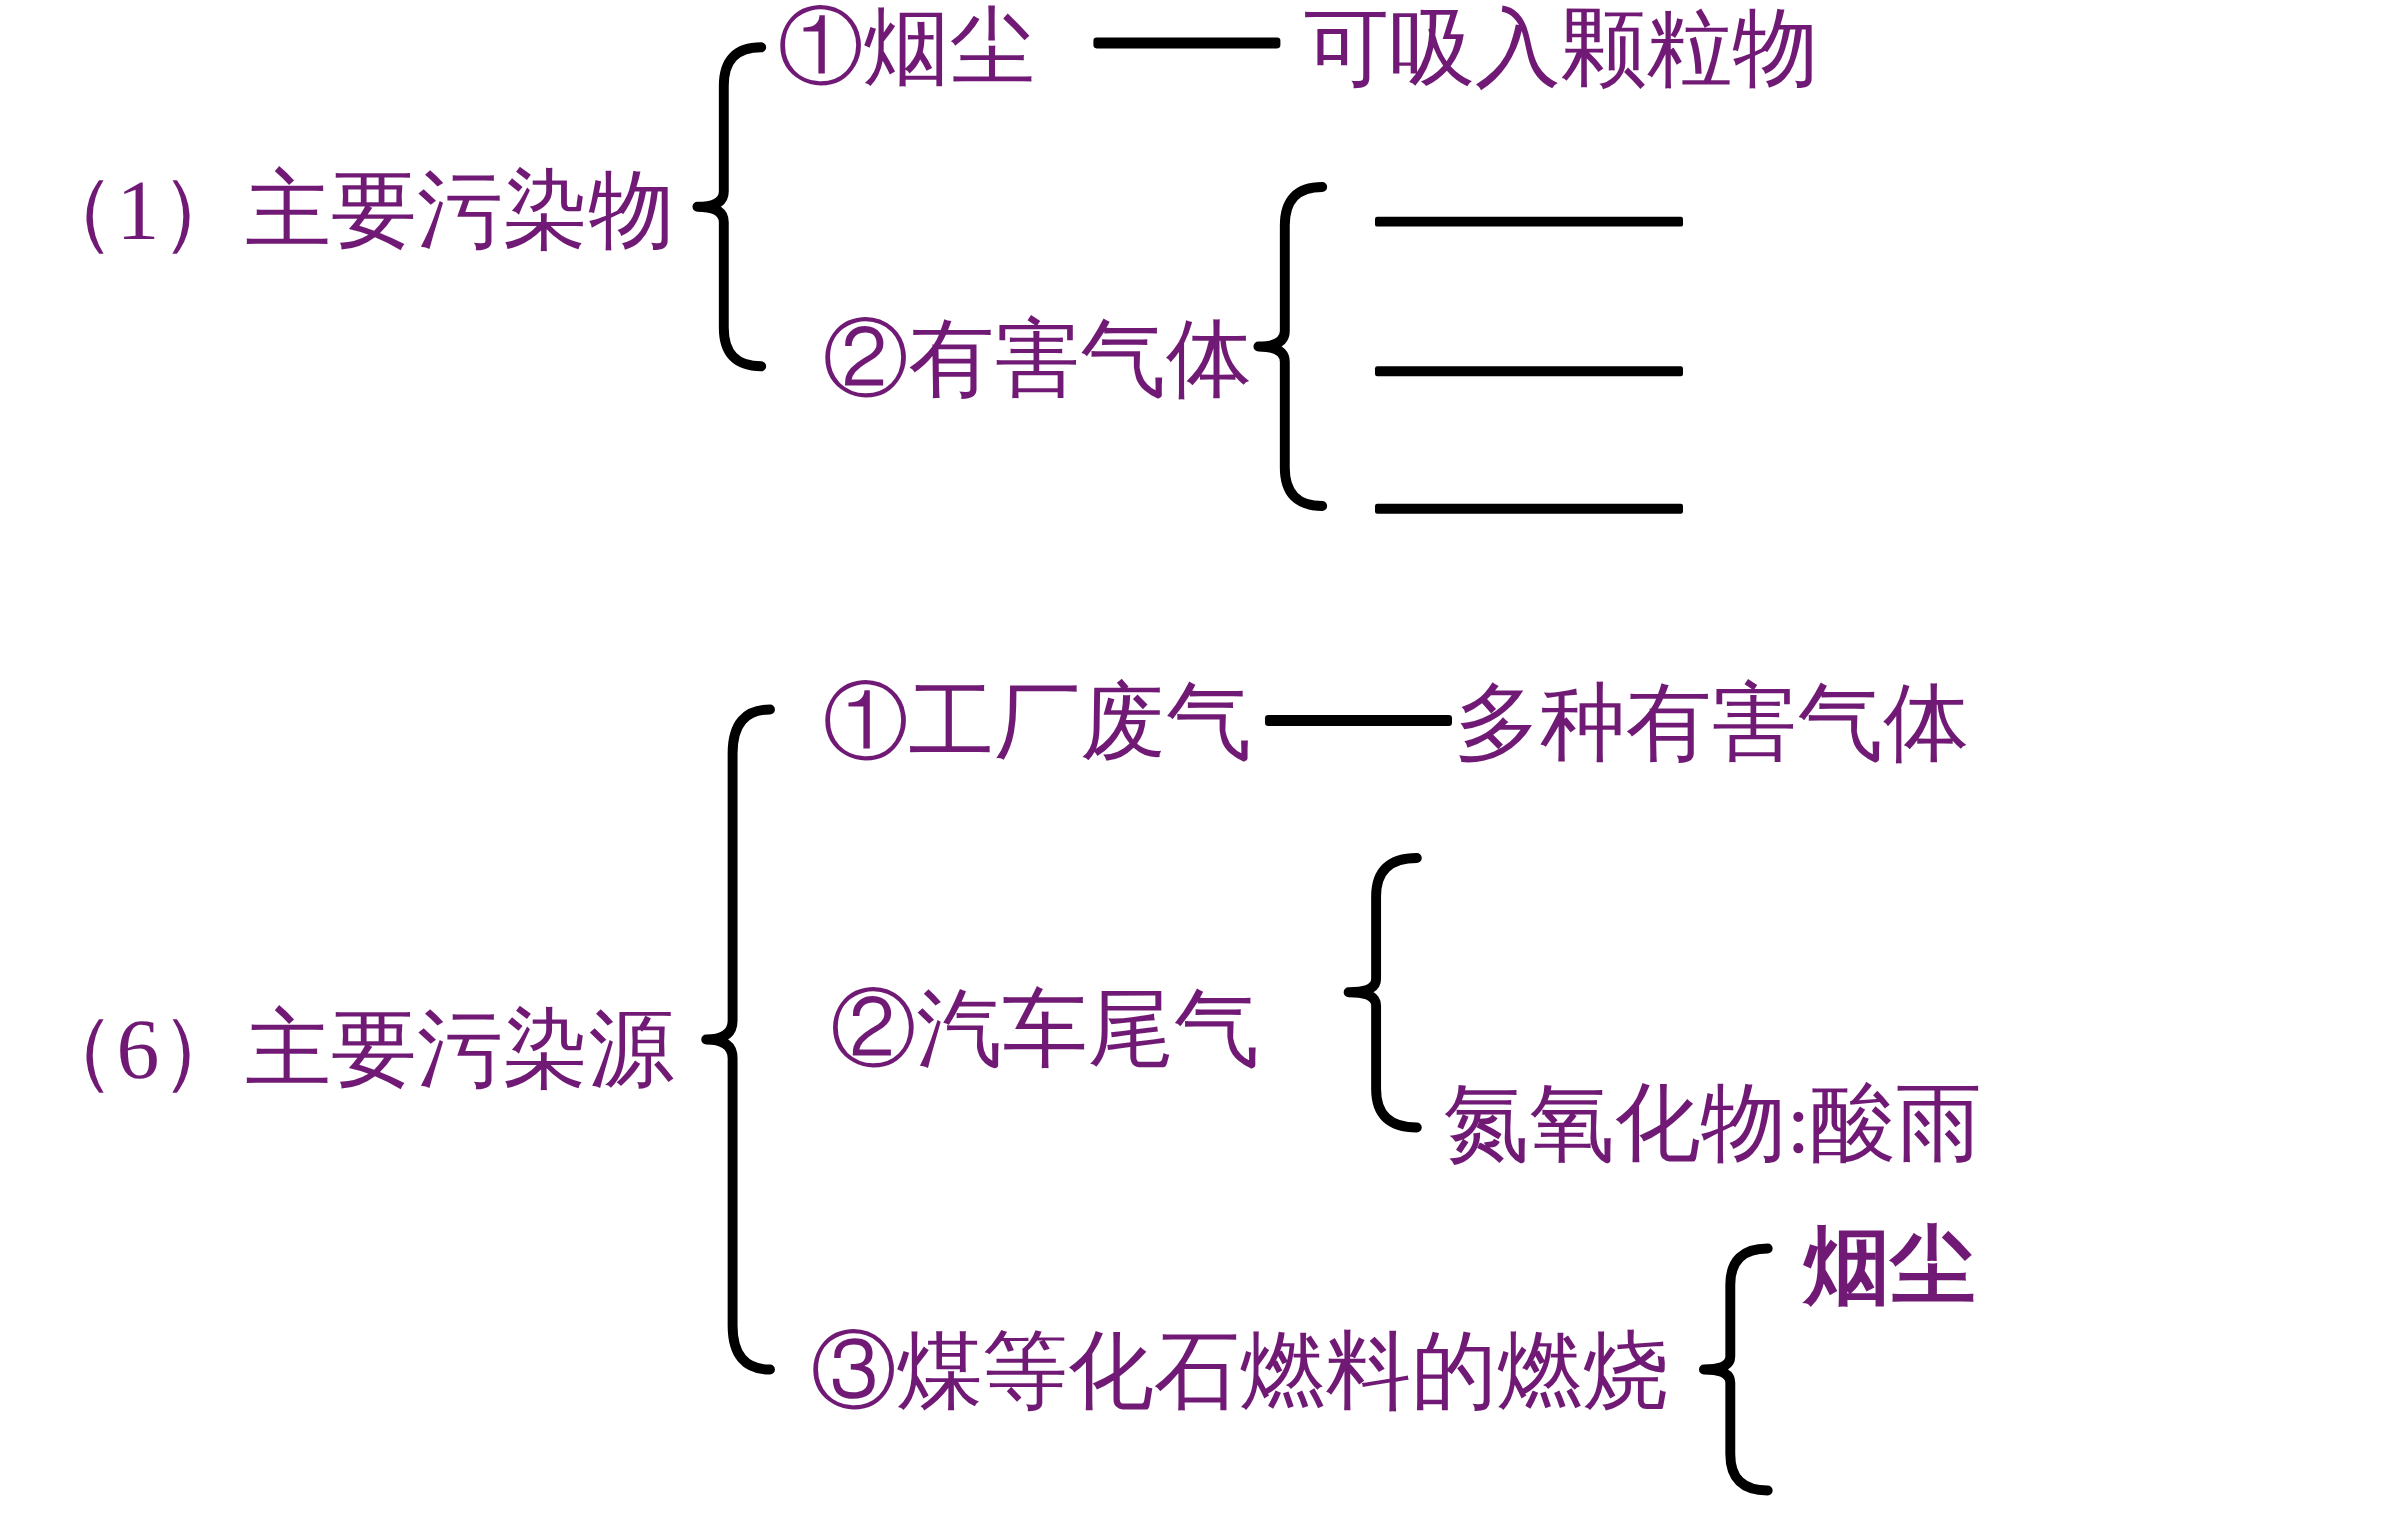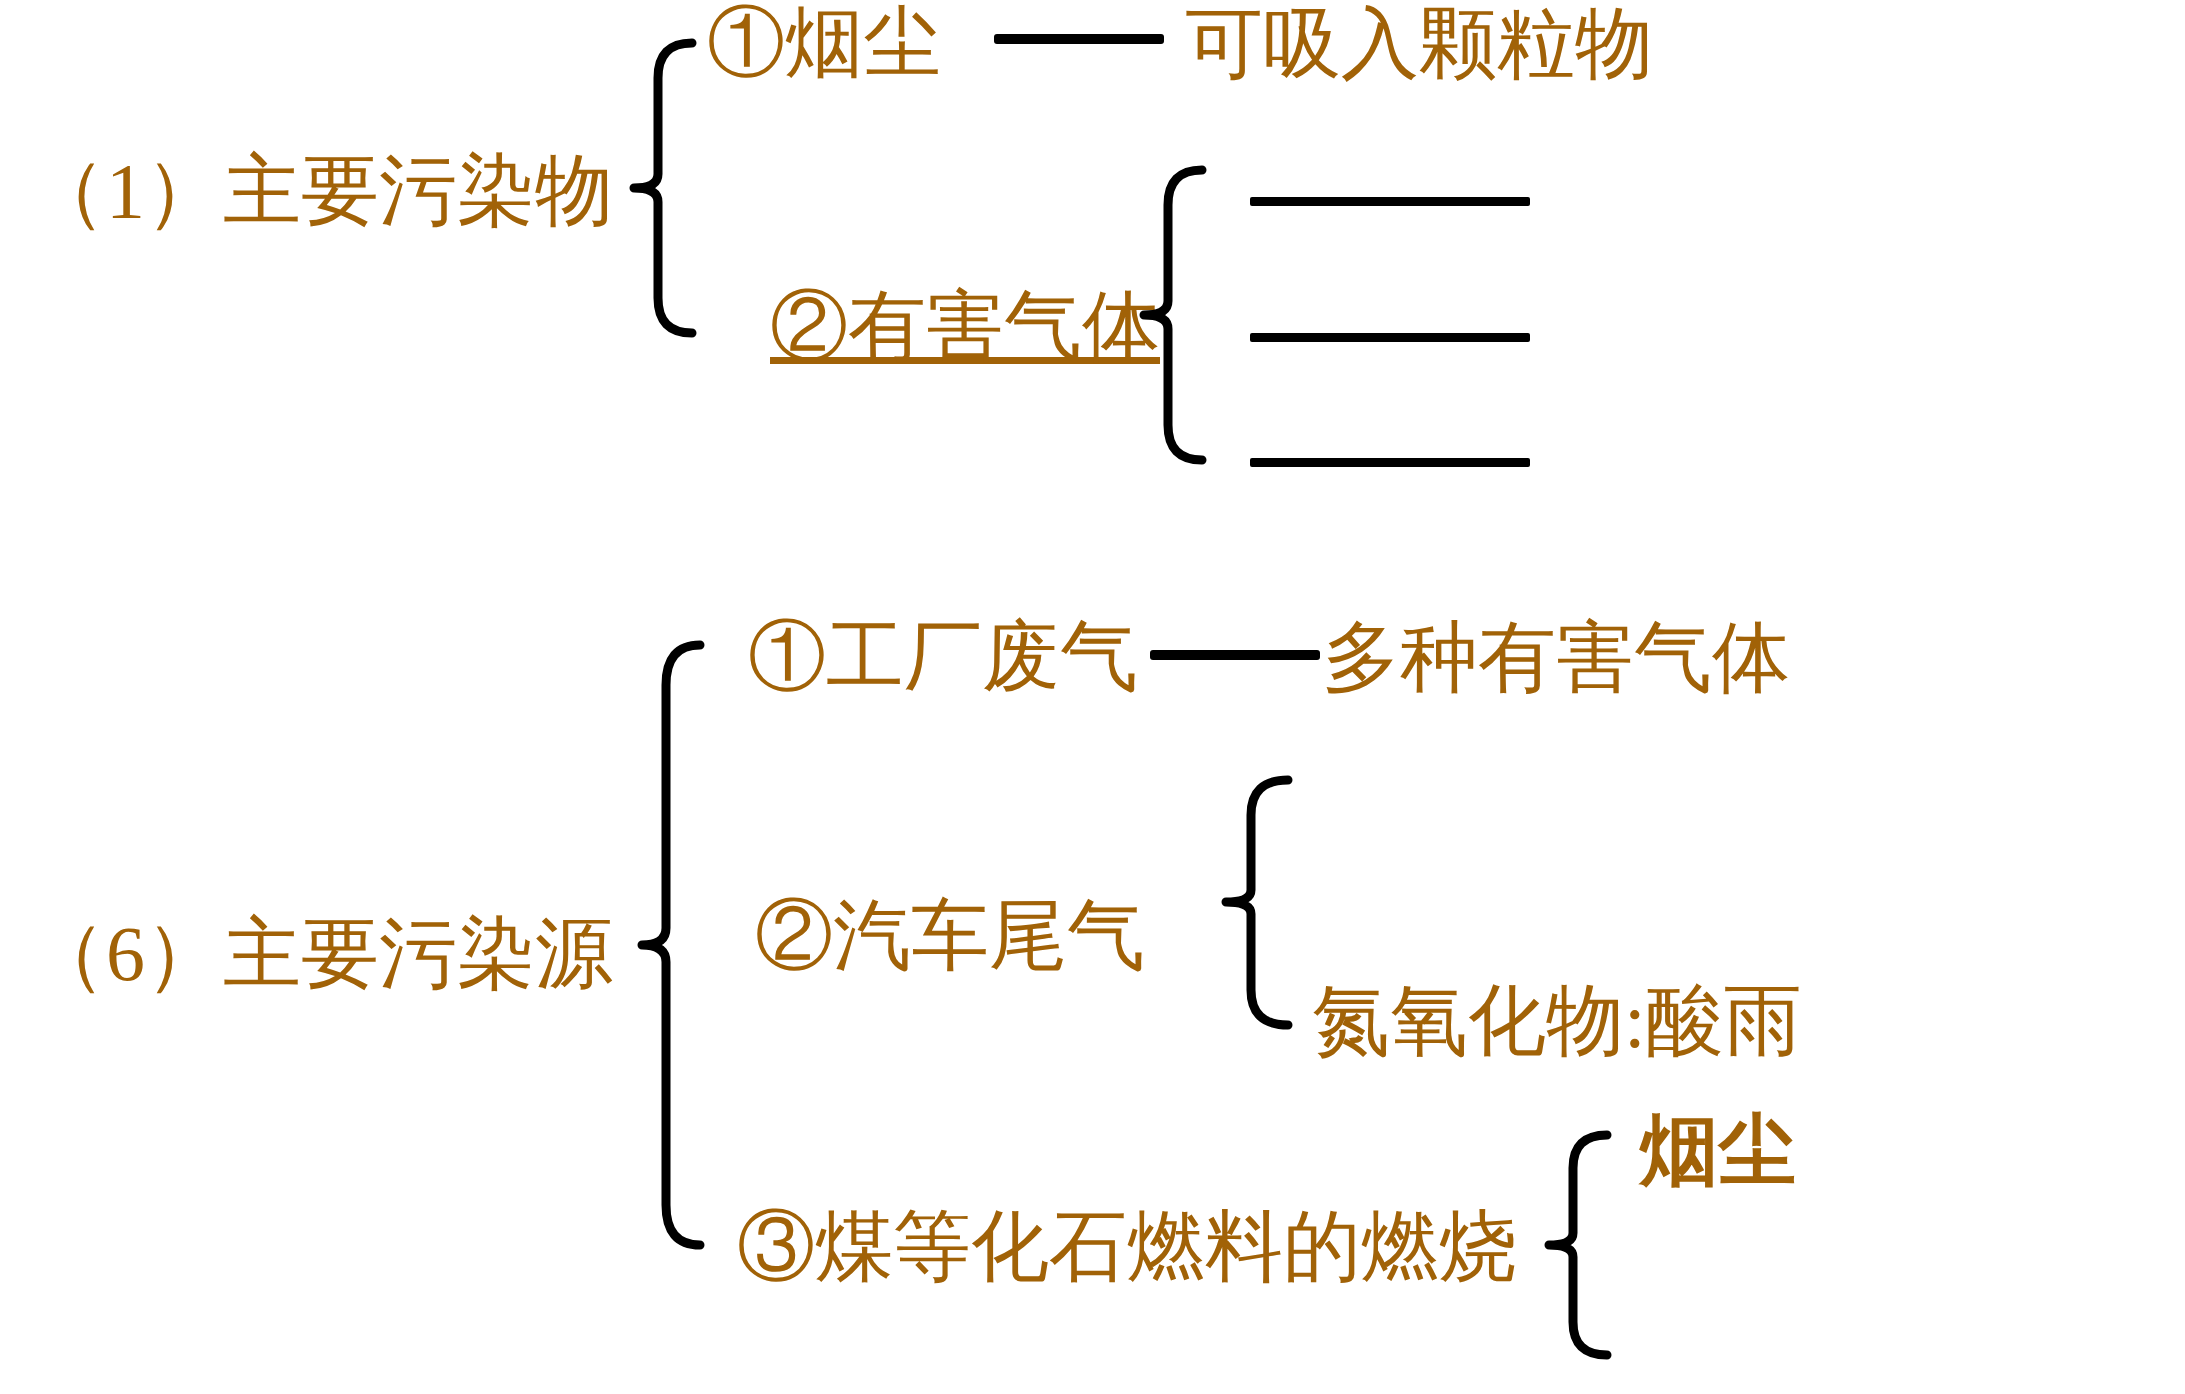--- a/index.html
+++ b/index.html
@@ -10,21 +10,21 @@
     background: #ffffff;
     font-family: "Liberation Serif", "DejaVu Serif", serif;
     color: #000000;
     overflow: hidden;
   }
   .txt {
     position: absolute;
     font-size: 78px;
     line-height: 1.05;
     white-space: nowrap;
-    color: #a16207;
+    color: #701a75;
   }
   .hline {
     position: absolute;
     height: 10px;
     background: #000;
     border-radius: 3px;
   }
   .blank {
     position: absolute;
     width: 280px;
@@ -49,21 +49,21 @@
   <div class="txt" style="left:28px; top:150px;">（1）主要污染物</div>
 
   <svg class="brace" style="left:630px; top:38px;" width="66" height="300" viewBox="0 0 66 300">
     <path d="M 62 5 Q 28 5 28 40 L 28 136 Q 28 150 4 150 Q 28 150 28 164 L 28 260 Q 28 295 62 295"></path>
   </svg>
 
   <div class="txt" style="left:707px; top:2px;">①烟尘</div>
   <div class="hline" style="left:994px; top:34px; width:170px;"></div>
   <div class="txt" style="left:1185px; top:3px;">可吸入颗粒物</div>
 
-  <div class="txt" style="left:770px; top:286px;text-decoration:underline;">②有害气体</div>
+  <div class="txt" style="left:748px; top:286px;">②有害气体</div>
 
   <svg class="brace" style="left:1140px; top:165px;" width="66" height="300" viewBox="0 0 66 300">
     <path d="M 62 5 Q 28 5 28 40 L 28 136 Q 28 150 4 150 Q 28 150 28 164 L 28 260 Q 28 295 62 295"></path>
   </svg>
 
   <div class="blank" style="left:1250px; top:197px;"></div>
   <div class="blank" style="left:1250px; top:333px;"></div>
   <div class="blank" style="left:1250px; top:458px;"></div>
 
   <div class="txt" style="left:28px; top:913px;">（6）主要污染源</div>

